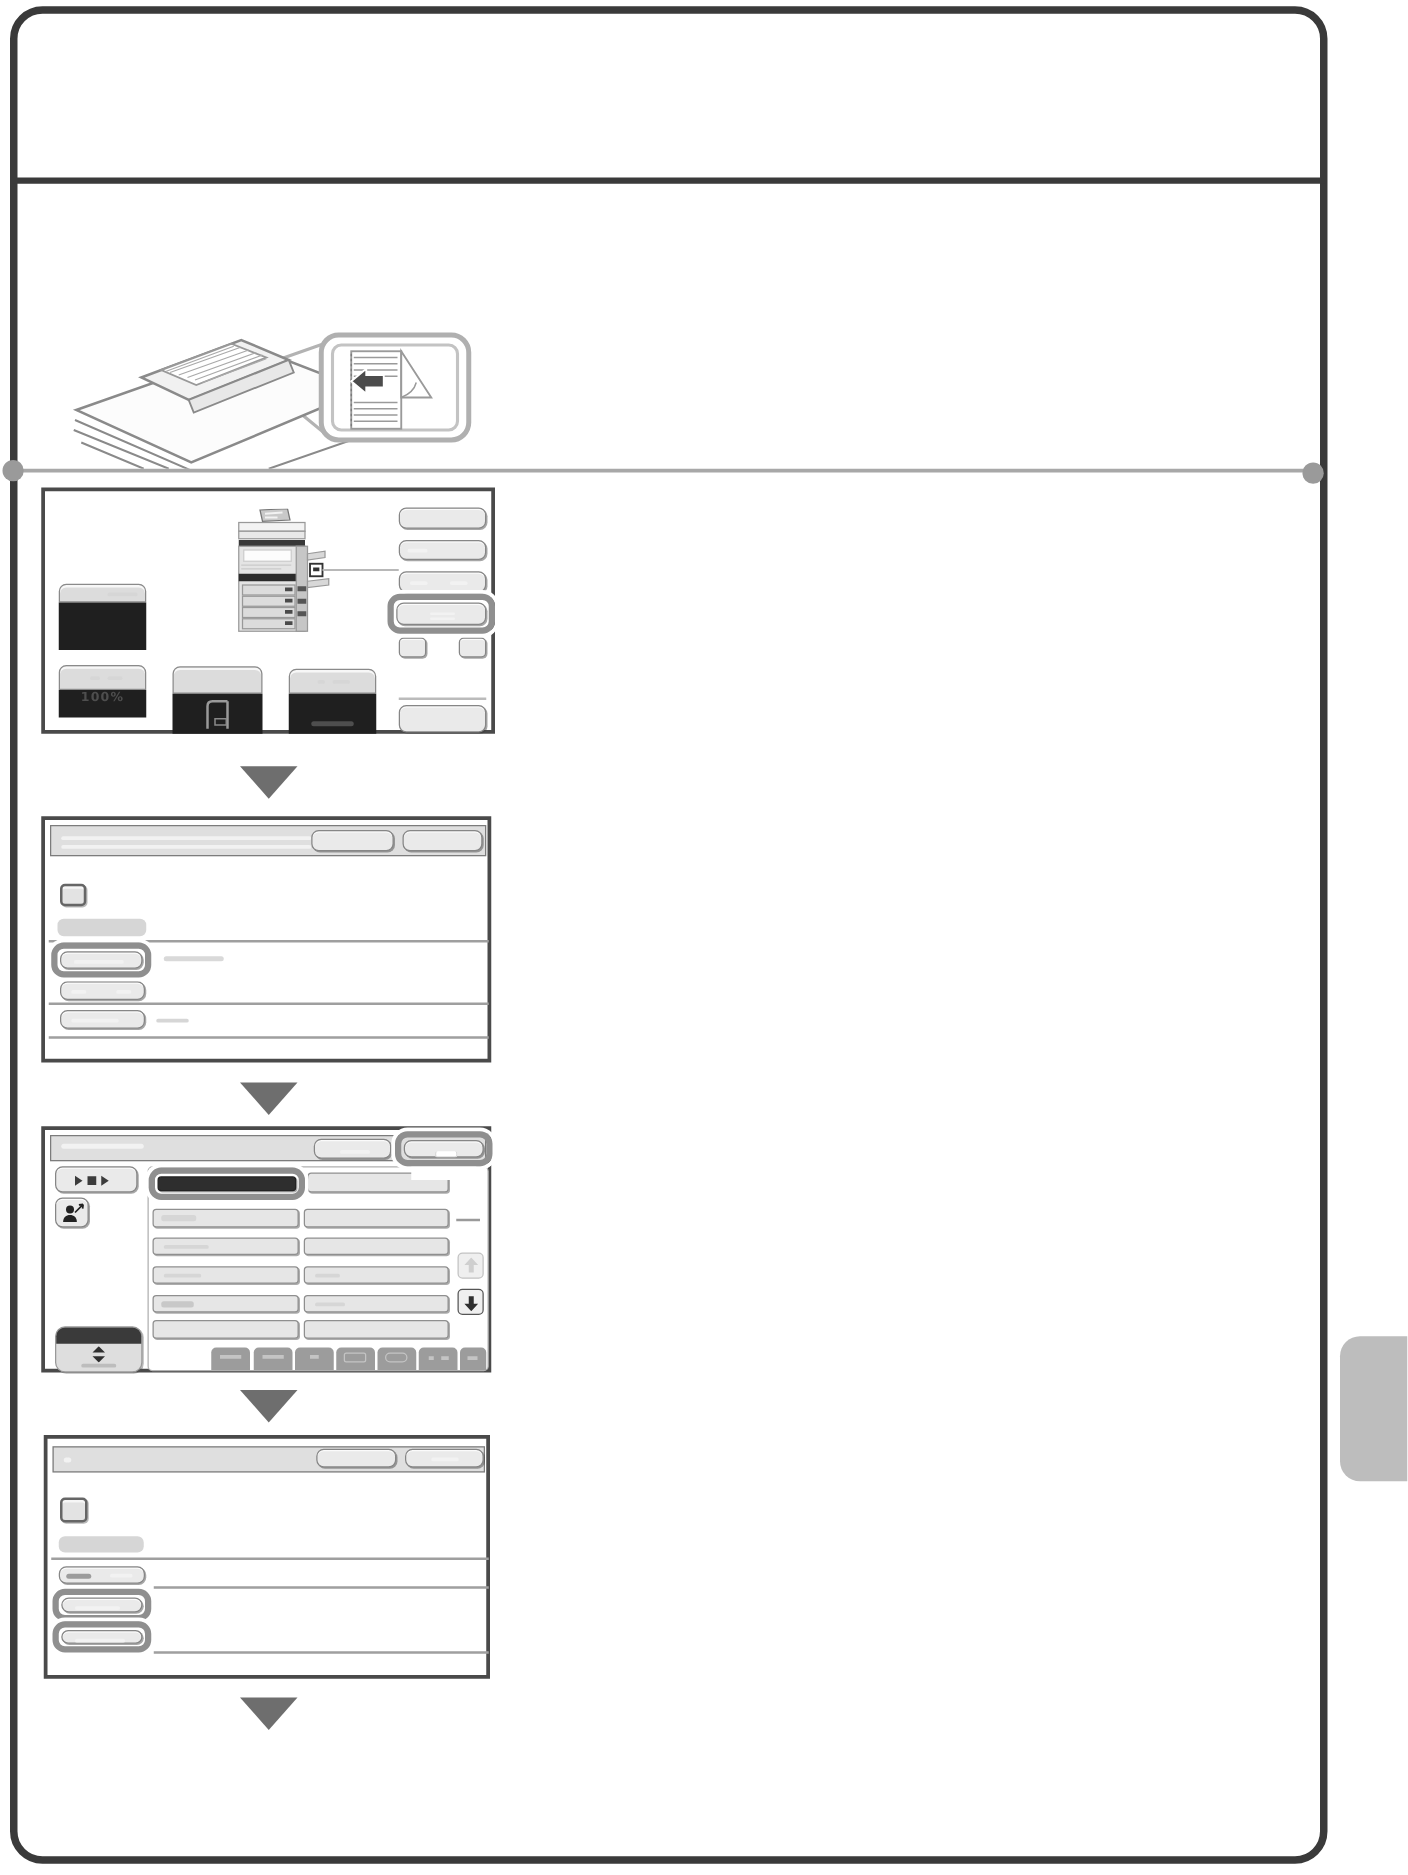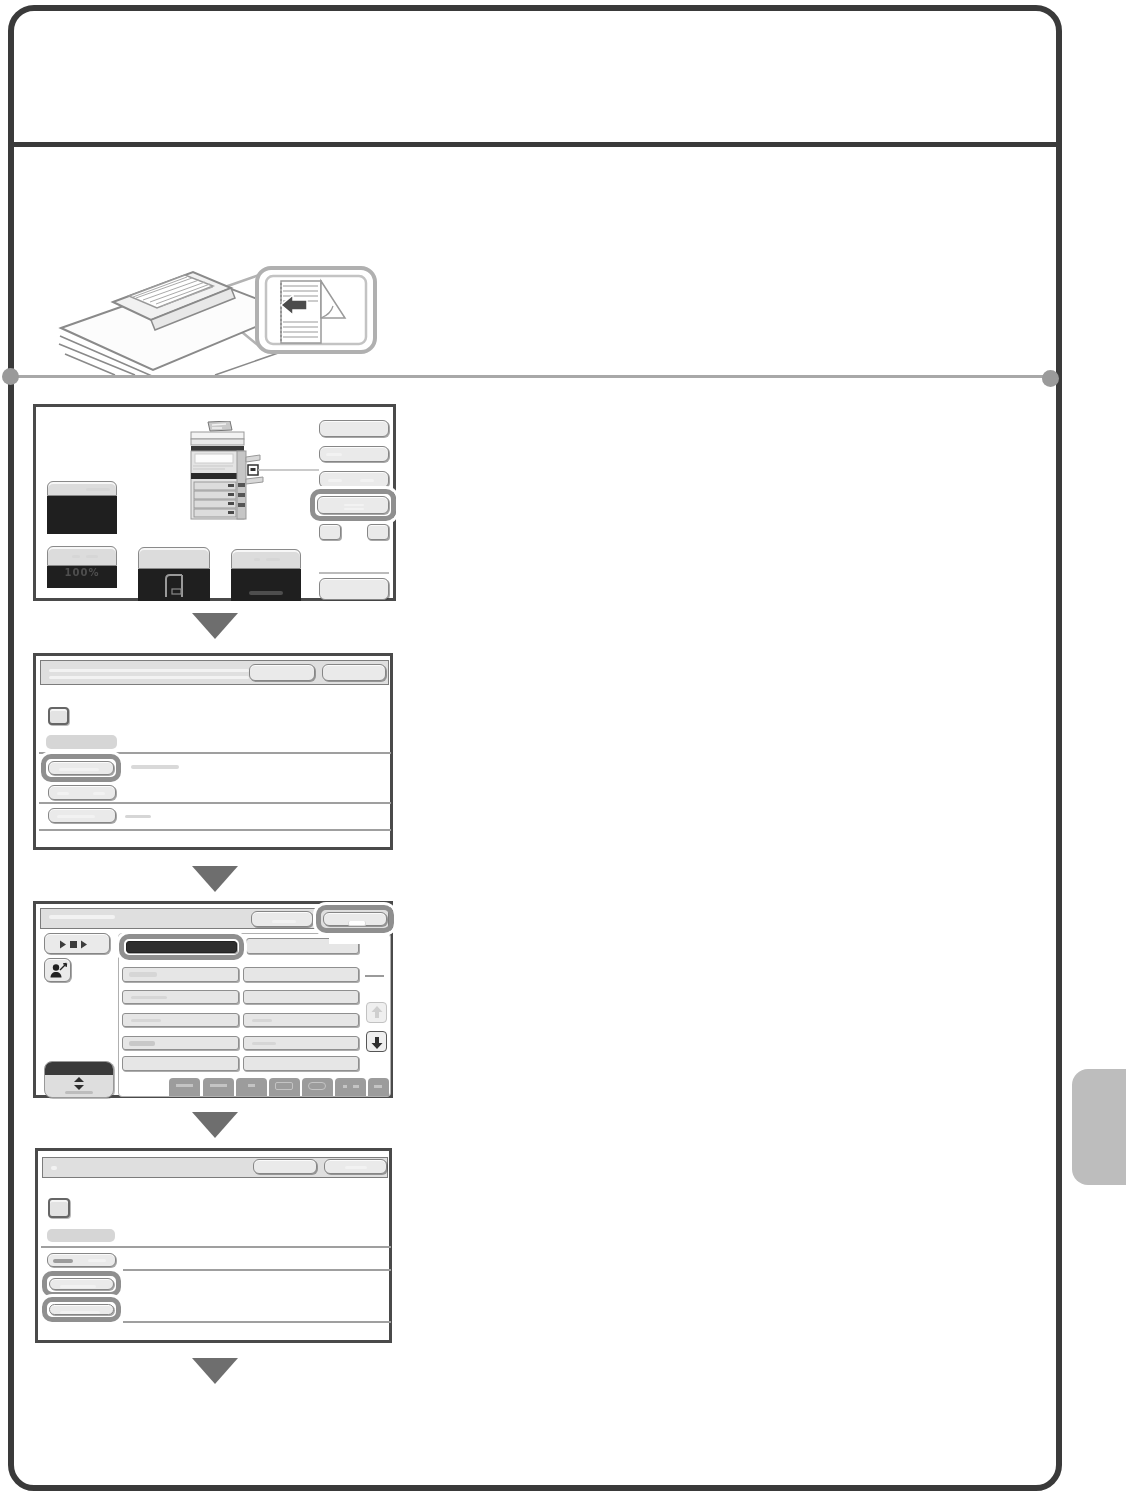--- a/index.html
+++ b/index.html
@@ -81,21 +81,21 @@
       </g>
 
       <polygon points="252,50 238,50 238,45 226,55 238,65 238,60 252,60" fill="#4c4c4c" stroke="#fff" stroke-width="1.5"></polygon>
     </g>
   </svg>
 
   <div class="abs step-rule"></div>
   <div class="abs rule-dot" style="left:2px;top:368px;"></div>
   <div class="abs rule-dot" style="left:1042px;top:370px;"></div>
 
-  <div class="abs shot" style="left:33px;top:404px;width:363px;height:197px;padding-left:38px;">
+  <div class="abs shot" style="left:33px;top:390px;width:363px;height:197px;padding-left:38px;">
 
     <div class="abs panel-hdr" style="left:11px;top:74px;width:70px;height:15px;">
       <div class="abs ghost" style="left:38px;top:6px;width:24px;height:3px;"></div>
     </div>
     <div class="abs panel-body" style="left:11px;top:89px;width:70px;height:38px;"></div>
 
     <svg class="abs" style="left:150px;top:14px;" width="135" height="110" viewBox="0 0 135 110">
       <polygon points="22,1 44,0 46,9 24,10" fill="#c9c9c9" stroke="#777" stroke-width="1"></polygon>
       <path d="M26 4 l14 -1 M26 7 l10 0" stroke="#f2f2f2" stroke-width="1.5"></path>
       <rect x="5" y="11" width="53" height="7" fill="#f3f3f3" stroke="#999" stroke-width="1"></rect>

